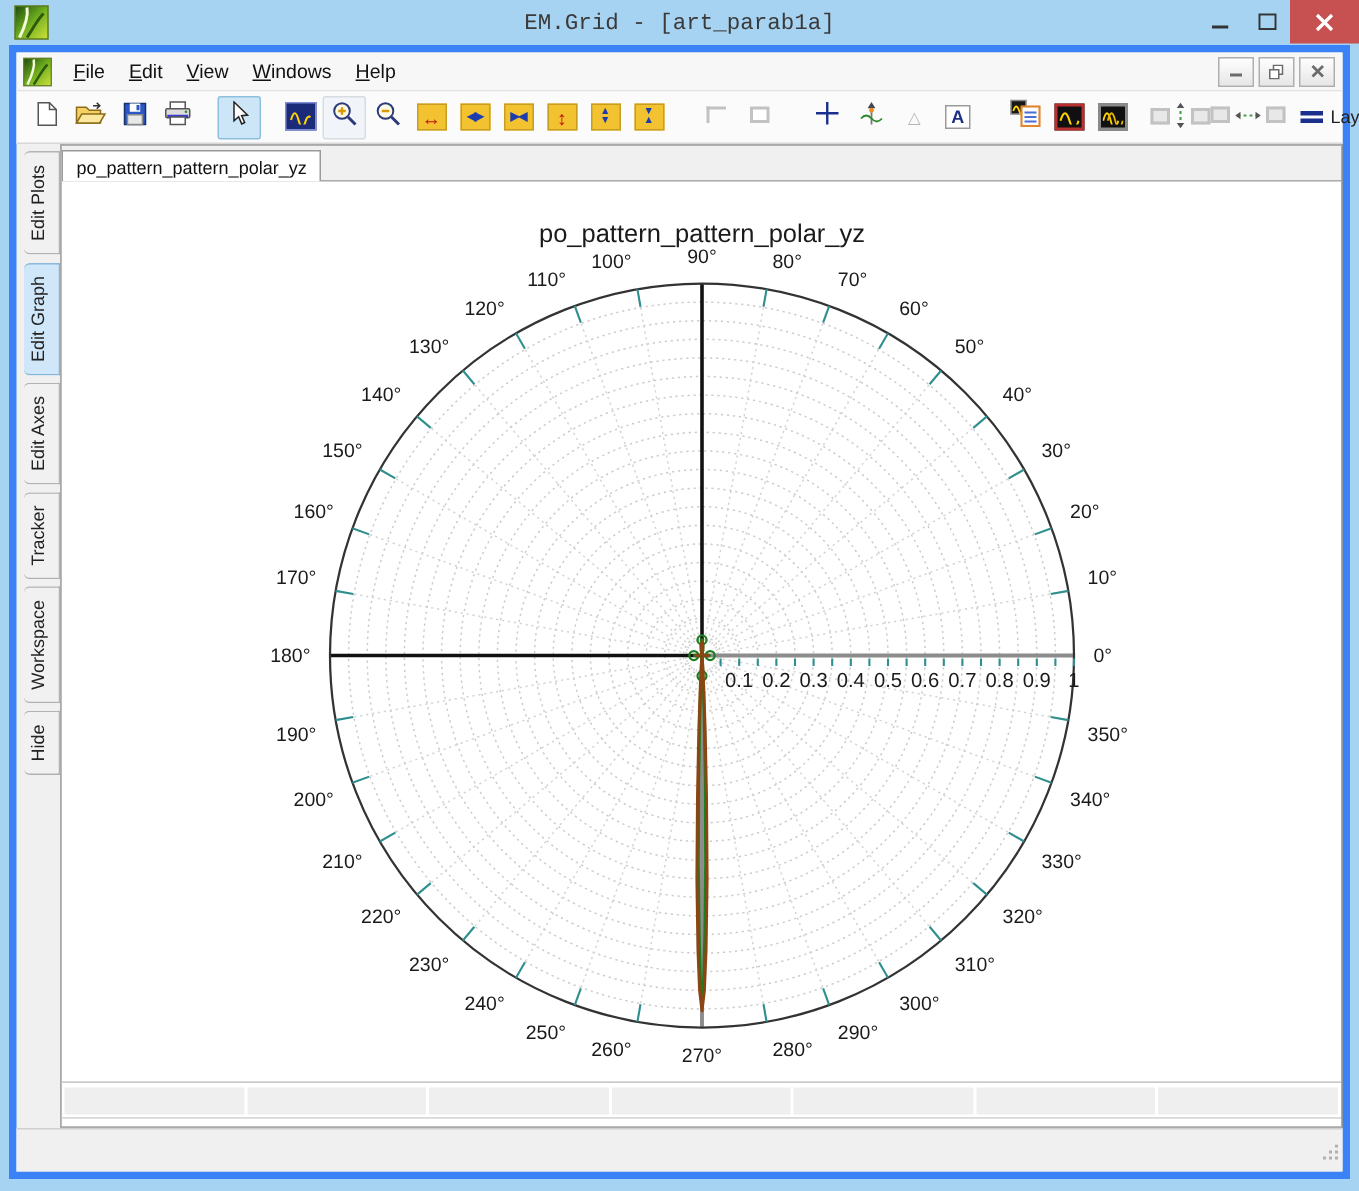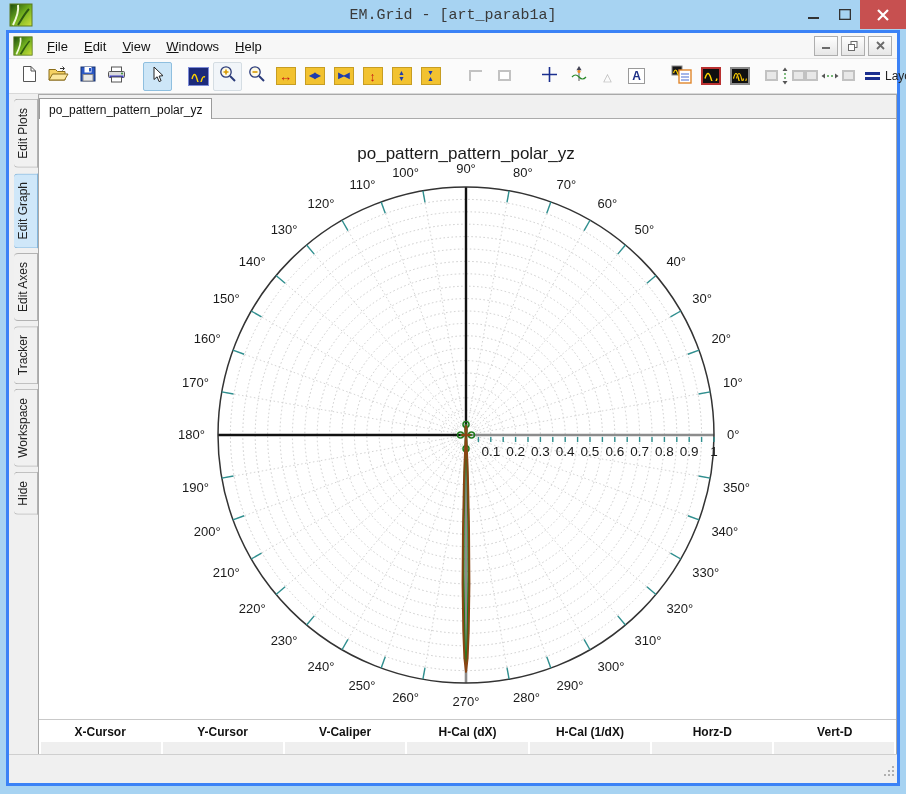--- a/index.html
+++ b/index.html
@@ -13,21 +13,21 @@
   
   .titlebar{height:30px;position:relative;display:flex;align-items:center;}
   .app-logo{position:absolute;left:9px;top:3px;width:24px;height:24px;}
   .title-text{position:absolute;left:0;right:0;text-align:center;font-size:15px;color:#3a3a3a;font-family:Liberation Mono, monospace;}
   .title-buttons{position:absolute;right:0;top:0;display:flex;height:29px;}
   .tbtn{width:31px;height:29px;display:flex;align-items:center;justify-content:center;cursor:default;}
   .tbtn.close{width:46px;background:#c75050;}
   
   .app-frame{
     margin:0 6px;height:756px;background:#f0f0f0;
-    border:3px solid #3b82f6;box-sizing:border-box;
+    border:5px solid #3b82f6;box-sizing:border-box;
     display:flex;flex-direction:column;justify-content:center;
   }
   
   .menubar{height:25px;background:#f7f7f7;display:flex;align-items:center;border-bottom:1px solid #e3e3e3;flex:0 0 auto;}
   .menu-logo{width:20px;height:20px;margin:0 6px 0 4px;}
   .menu-item{font-size:13px;color:#111;padding:3px 8px;cursor:default;}
   .menu-item u{text-decoration:underline;}
   .mdi-buttons{margin-left:auto;display:flex;gap:3px;padding-right:5px;}
   .mdib{width:22px;height:18px;border:1px solid #aeaeae;background:linear-gradient(#fefefe,#e6e6e6);display:flex;align-items:center;justify-content:center;}
   
@@ -515,29 +515,20 @@
             <circle cx="427" cy="329.64" r="3" fill="none" stroke="#1e7d1e" stroke-width="1.5"></circle>
             <circle cx="421.544" cy="316" r="3" fill="none" stroke="#1e7d1e" stroke-width="1.5"></circle>
             <circle cx="432.456" cy="316" r="3" fill="none" stroke="#1e7d1e" stroke-width="1.5"></circle>
             <path d="M 427 316 L 427.0 316.0 L 426.8 318.5 L 426.5 323.4 L 425.8 338.3 L 424.9 365.6 L 424.0 410.2 L 423.6 464.8 L 424.3 511.9 L 425.4 539.2 L 427.0 552.8 L 428.6 539.2 L 429.7 511.9 L 430.4 464.8 L 430.0 410.2 L 429.1 365.6 L 428.2 338.3 L 427.5 323.4 L 427.2 318.5 L 427.0 316.0 Z" fill="none" stroke="#8a4513" stroke-width="2" stroke-linejoin="round"></path>
             <path d="M 427 316 L 427.0 316.0 L 427.5 312.3 L 427.5 308.6 L 427.0 307.1 L 426.5 308.6 L 426.5 312.3 L 427.0 316.0 Z" fill="none" stroke="#8a4513" stroke-width="2" stroke-linejoin="round"></path>
             <path d="M 427 316 L 427.0 316.0 L 424.0 315.8 L 423.0 316.0 L 424.0 316.2 L 427.0 316.0 Z" fill="none" stroke="#8a4513" stroke-width="2" stroke-linejoin="round"></path>
             <path d="M 427 316 L 427.0 316.0 L 430.0 316.2 L 431.0 316.0 L 430.0 315.8 L 427.0 316.0 Z" fill="none" stroke="#8a4513" stroke-width="2" stroke-linejoin="round"></path>
           </svg>
       </div>
       <div class="cursor-table">
-        <div class="ct-head" id="ct-head">
-            <div>X-Cursor</div>
-            <div>Y-Cursor</div>
-            <div>V-Caliper</div>
-            <div>H-Cal (dX)</div>
-            <div>H-Cal (1/dX)</div>
-            <div>Horz-D</div>
-            <div>Vert-D</div>
-          </div>
         <div class="ct-row" id="ct-row">
             <div></div>
             <div></div>
             <div></div>
             <div></div>
             <div></div>
             <div></div>
             <div></div>
           </div>
       </div>

